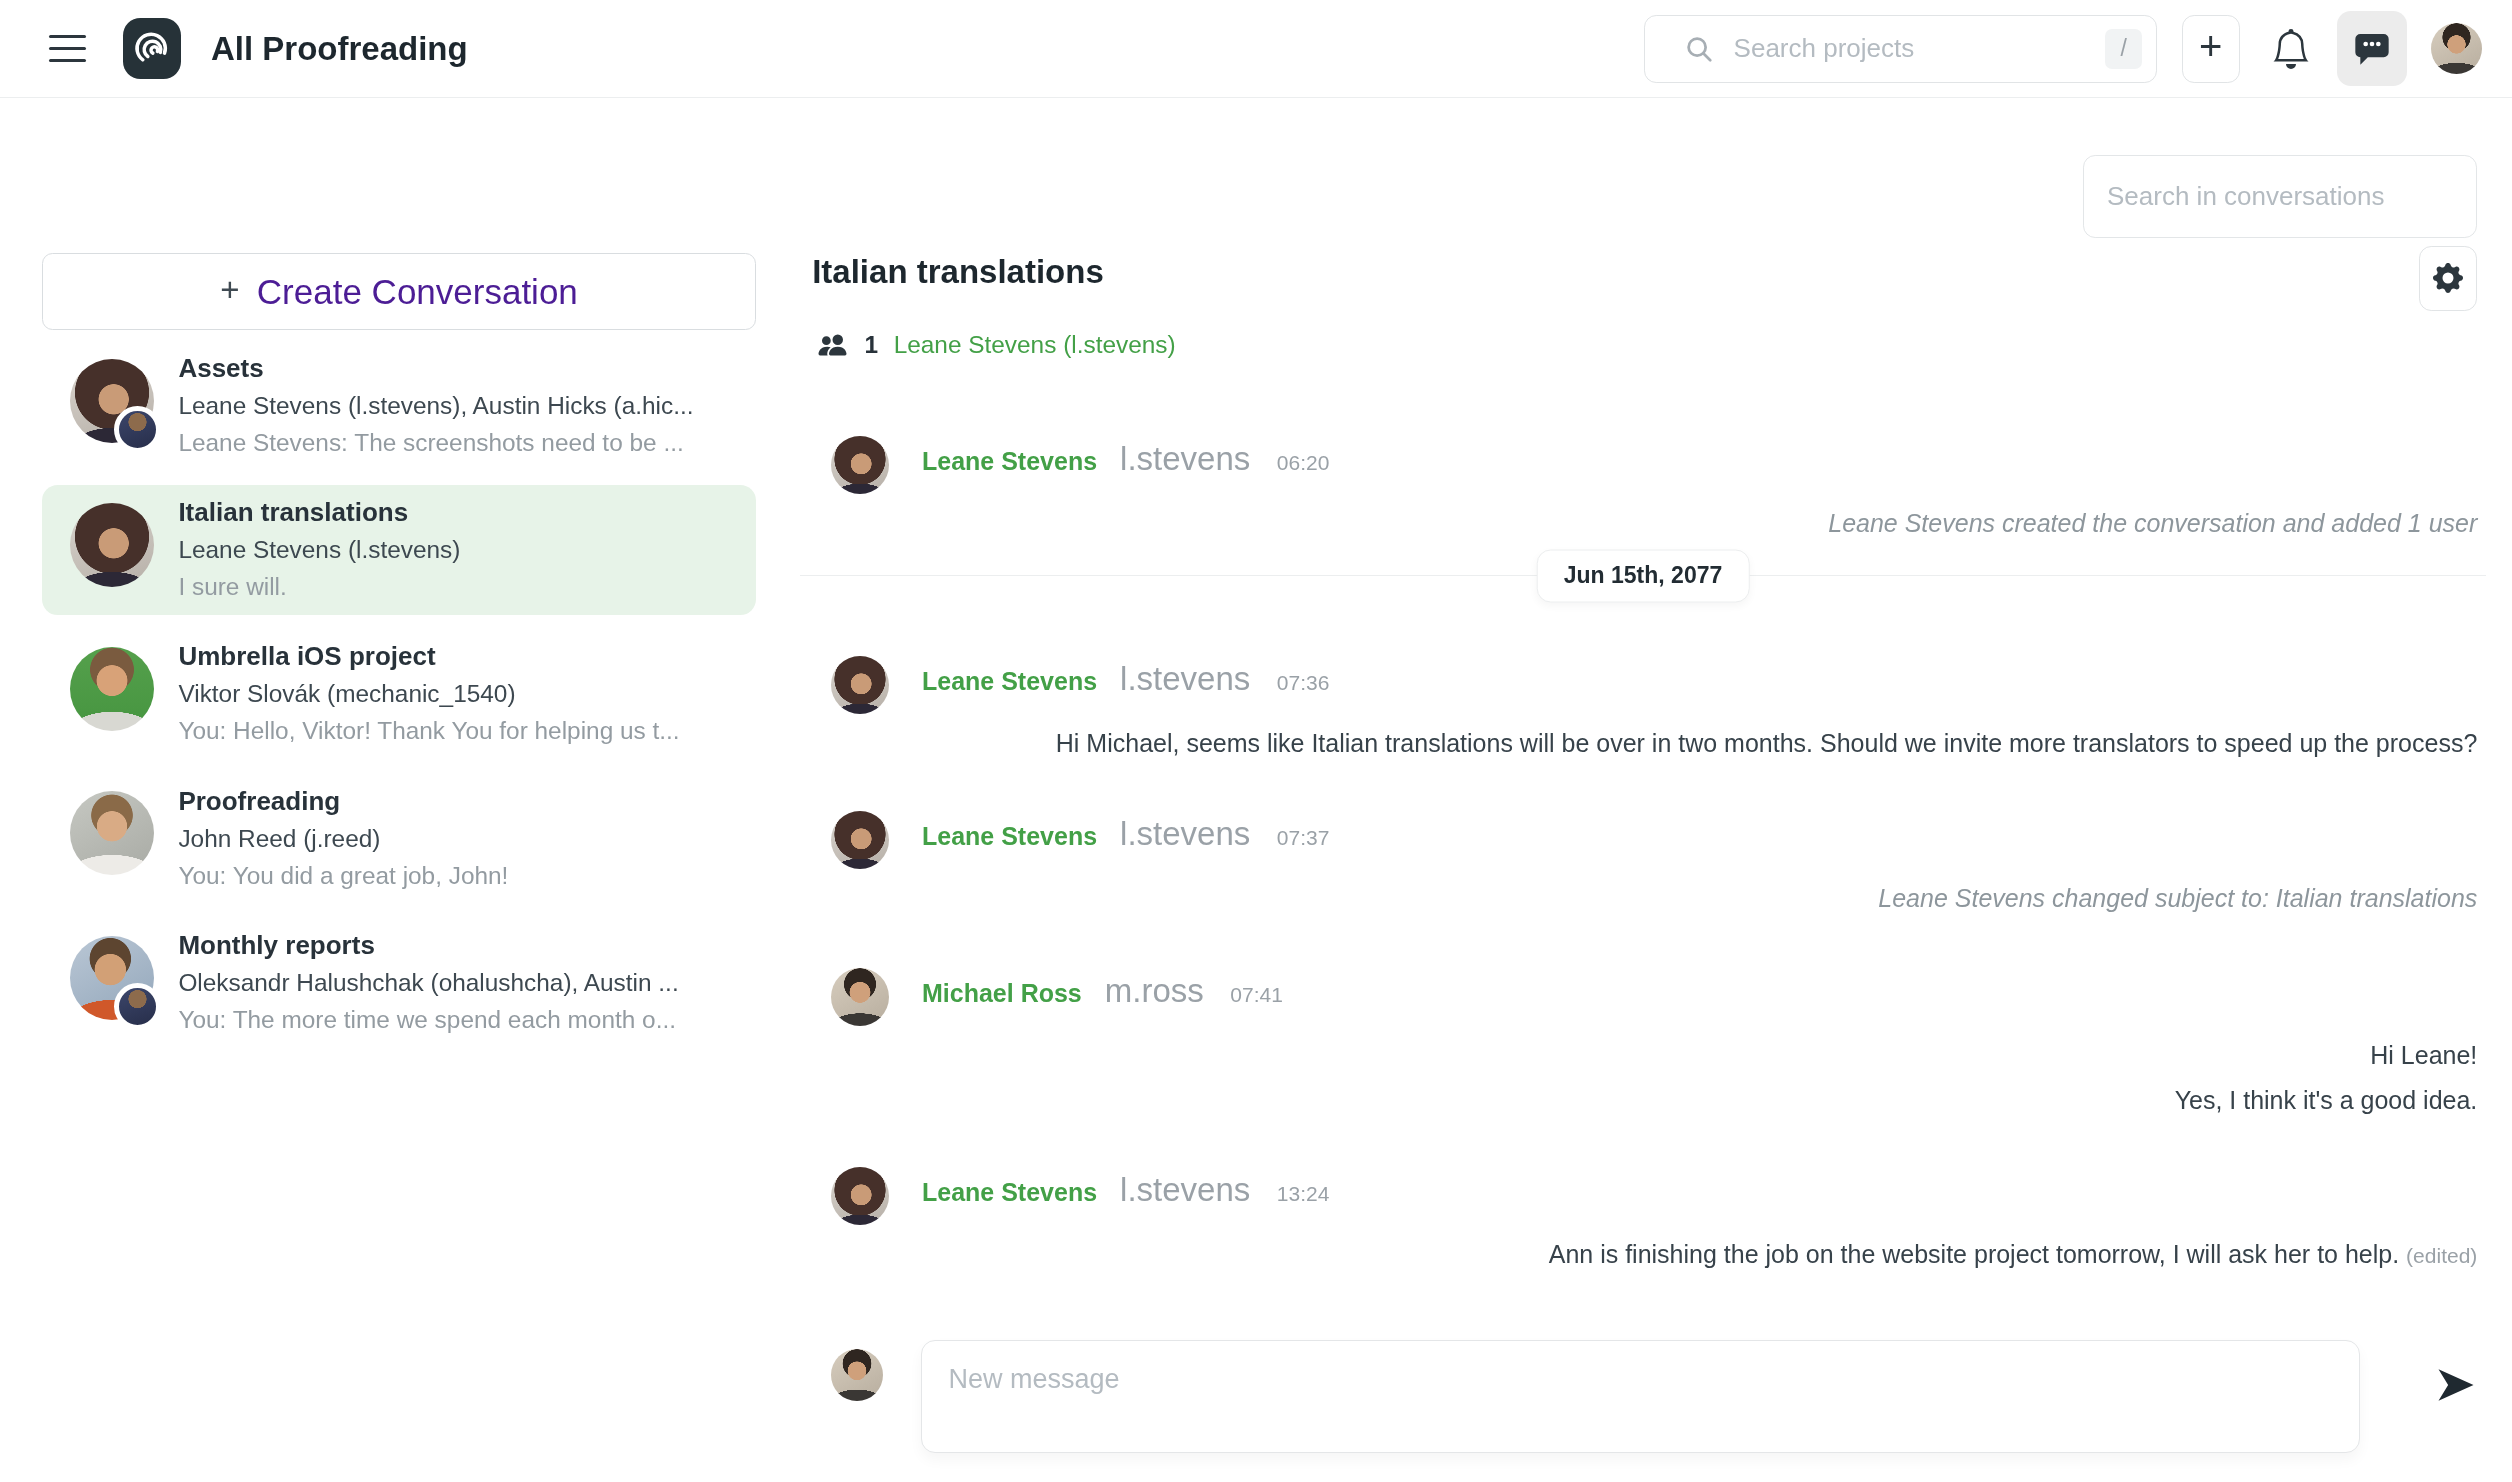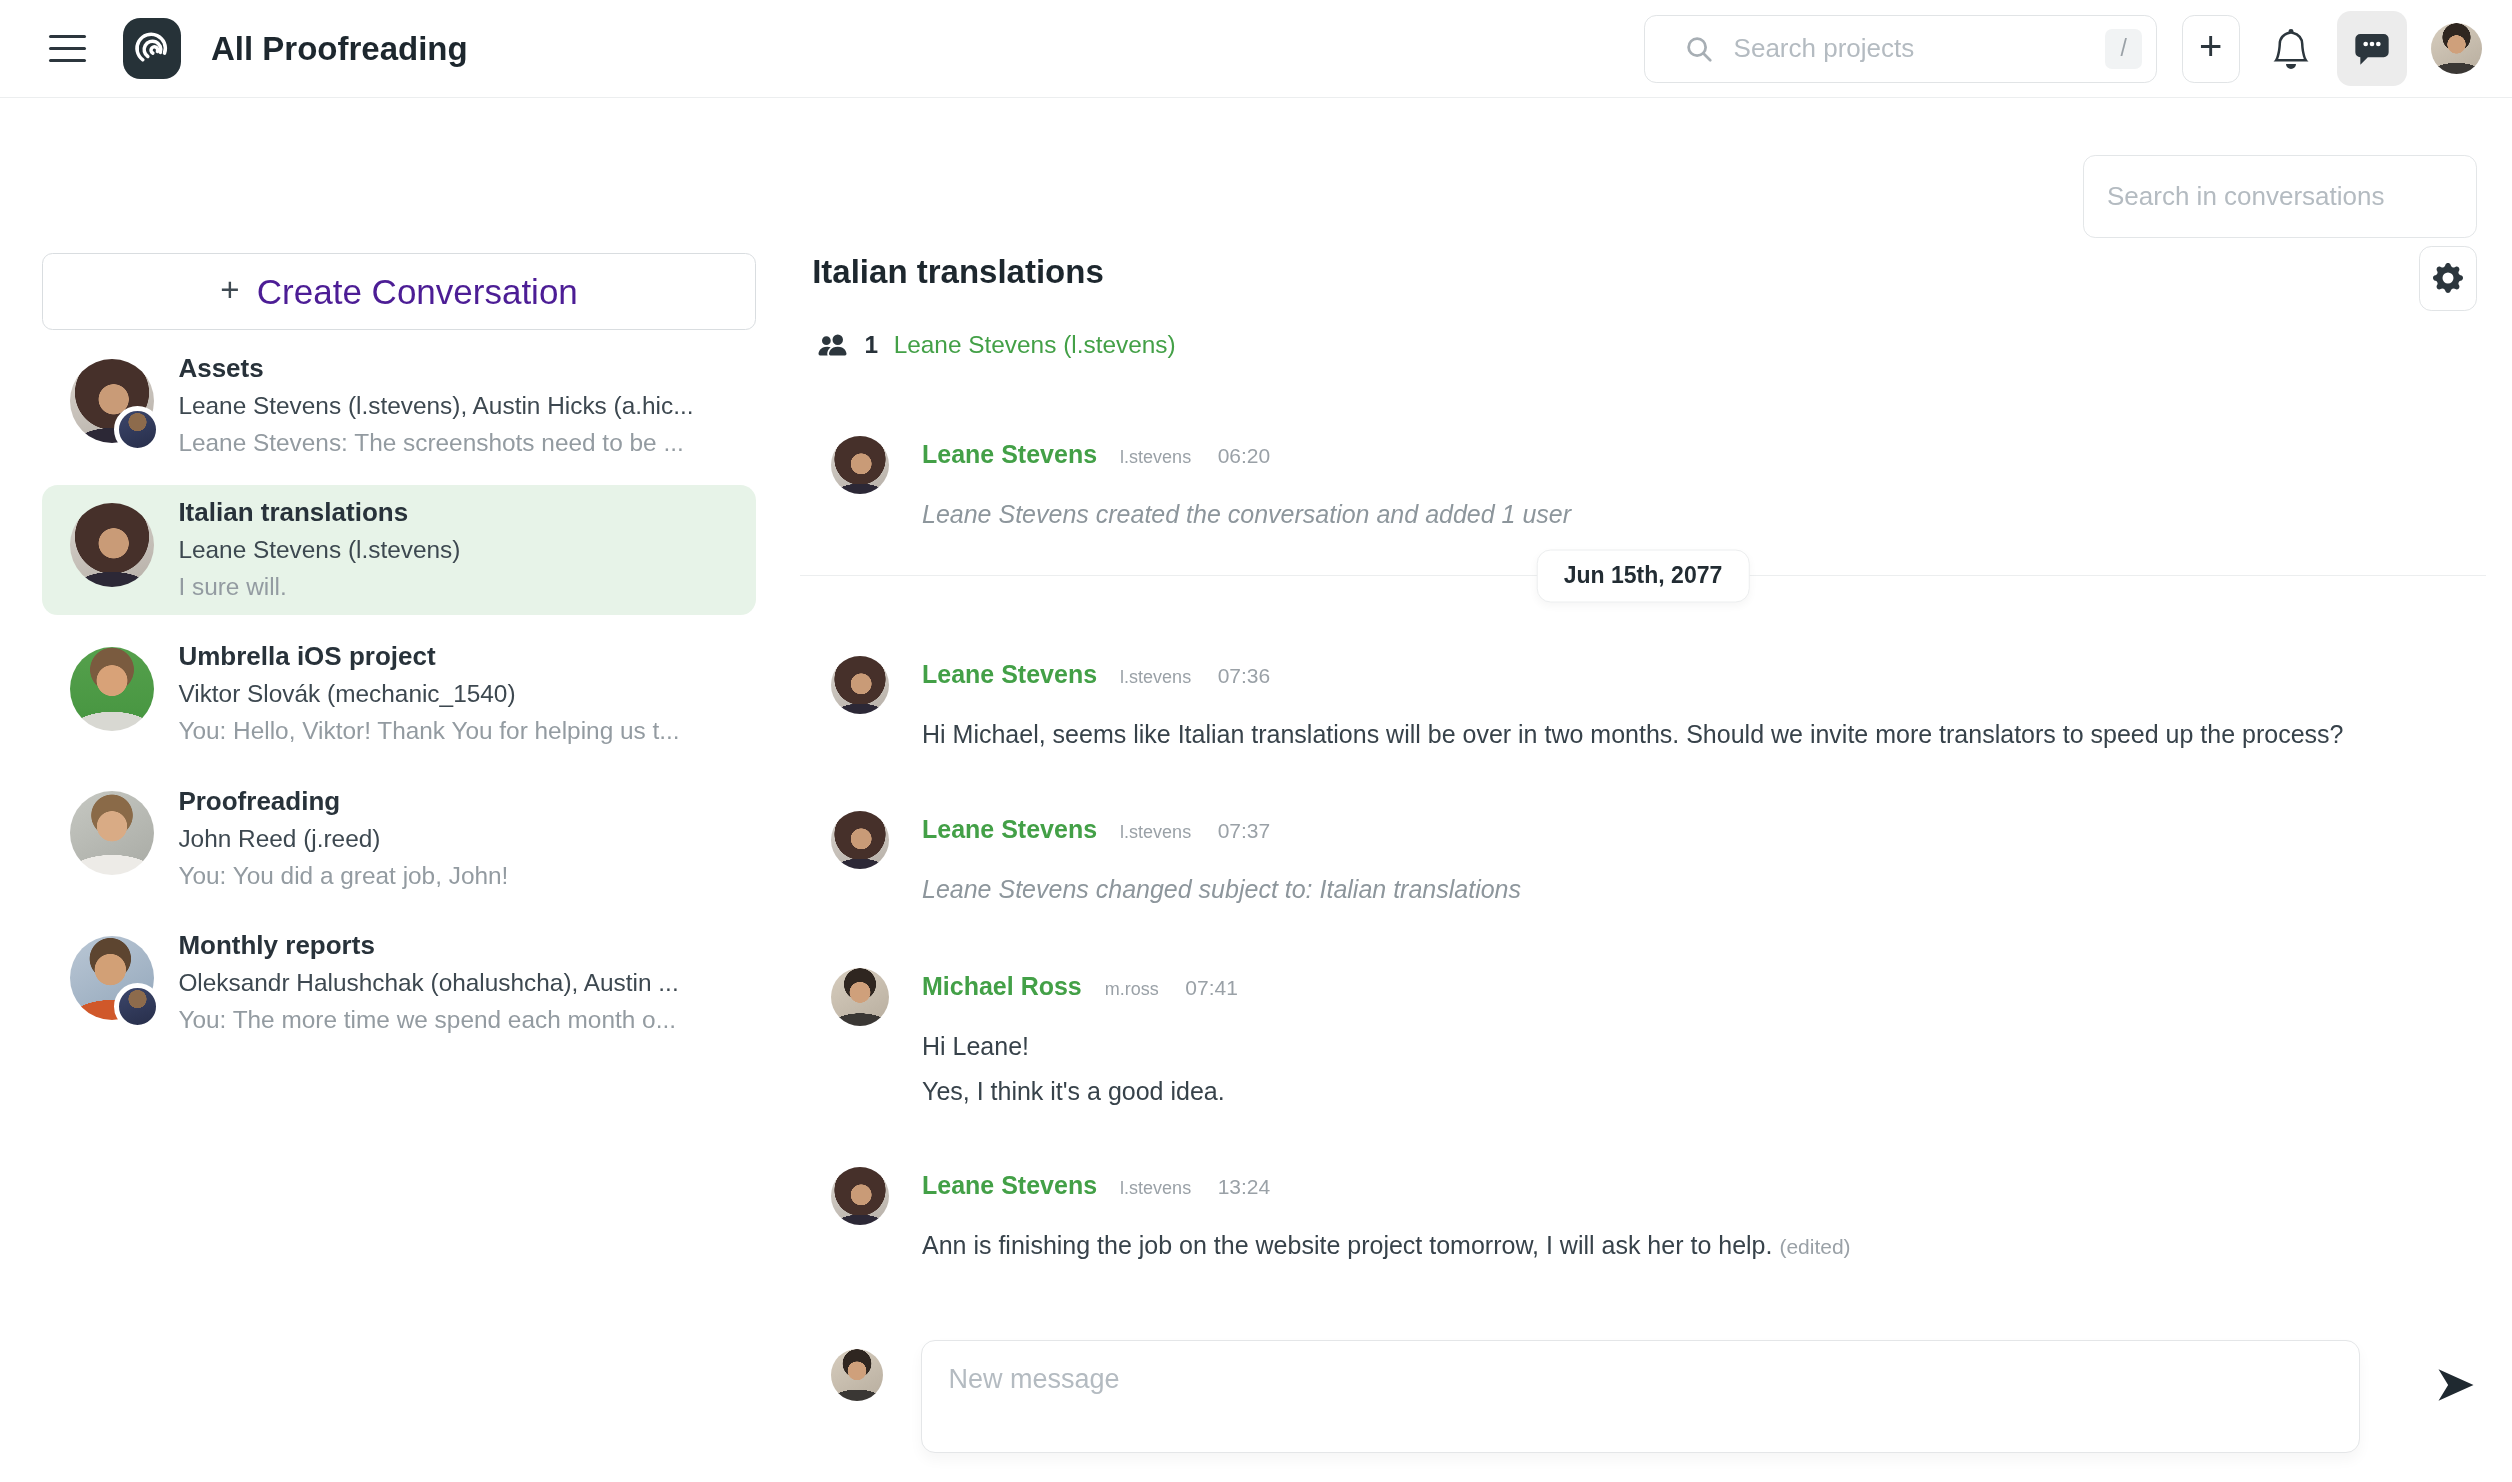--- a/index.html
+++ b/index.html
@@ -86,24 +86,24 @@
   .main{position:absolute;left:800px;top:244px;right:26px;bottom:0;}
   .chat-title{position:absolute;left:12.2px;top:8.7px;font-size:33px;font-weight:700;color:#1d272e;margin:0;}
   .gear-btn{position:absolute;right:8.7px;top:1.7px;width:58px;height:65px;border:1.7px solid #e1e4e6;border-radius:12.2px;
       background:#fff;display:flex;align-items:center;justify-content:center;cursor:pointer;box-sizing:border-box;}
   .members-row{position:absolute;left:15.7px;top:87px;display:flex;align-items:center;gap:15.7px;}
   .members-count{font-size:24.4px;font-weight:700;color:#28323a;}
   .members-link{font-size:24.4px;color:#43a047;cursor:pointer;}
 
   .msg{position:absolute;left:31px;right:8.7px;display:flex;gap:33px;}
   .msg-av{flex:0 0 58px;width:58px;height:58px;}
-  .msg-content{min-width:0;flex:1;}
+  .msg-content{min-width:0;flex:1;text-align:right;}
   .msg-head{display:flex;align-items:baseline;gap:23px;padding-top:3.5px;}
   .msg-author{font-size:25px;font-weight:700;color:#43a047;cursor:pointer;}
-  .msg-user{font-size:18px;color:#9aa1a7;}
+  .msg-user{font-size:33px;color:#9aa1a7;}
   .msg-time{font-size:21px;color:#9aa1a7;margin-left:3.5px;}
   .msg-body{margin-top:24.4px;font-size:25px;color:#37424a;line-height:43px;}
   .msg.system .msg-body{font-style:italic;color:#8d969c;}
   .edited{font-size:21px;color:#9aa1a7;margin-left:0;}
 
   .date-divider{position:absolute;left:0;right:0;top:331px;border-top:1.7px solid #eceeef;}
   .date-pill{position:absolute;left:50%;top:0;transform:translate(-50%,-50%);background:#fff;
       border:1.7px solid #eceeef;border-radius:14px;padding:0 26px;height:51px;line-height:49px;
       font-size:23px;font-weight:700;color:#222c33;white-space:nowrap;box-shadow:0 3.5px 8.7px rgba(0,0,0,.04);}
 

